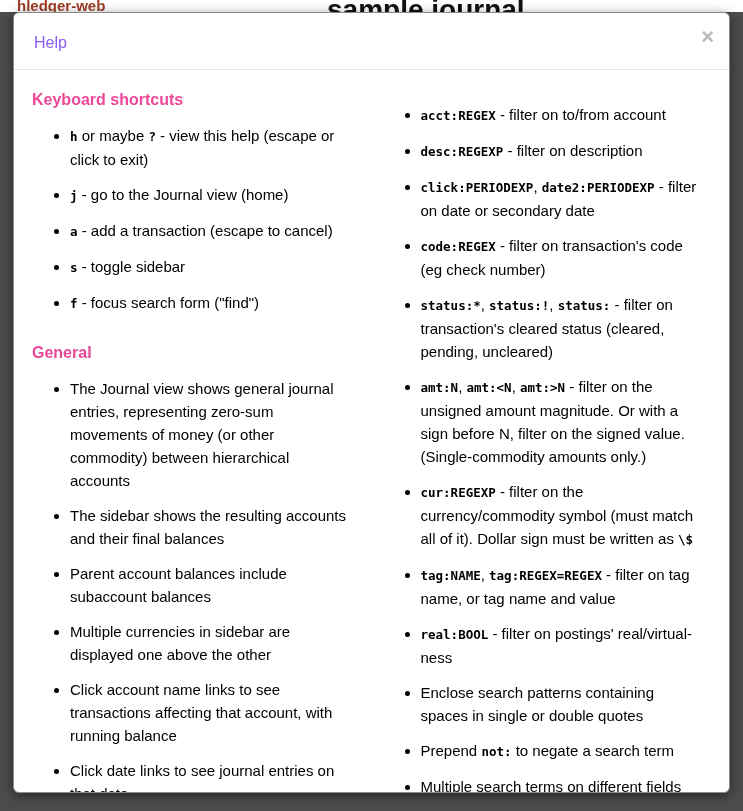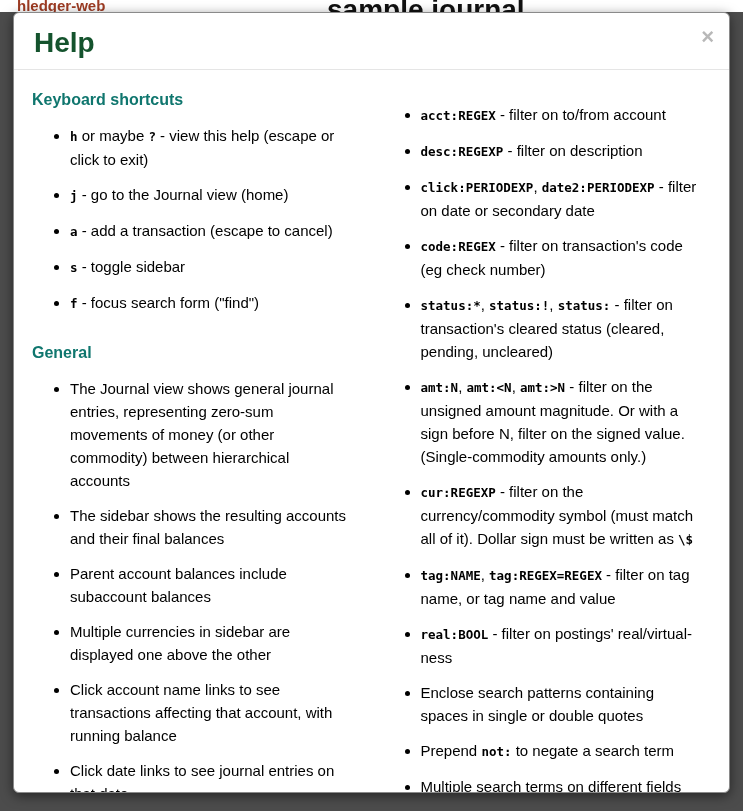--- a/index.html
+++ b/index.html
@@ -36,31 +36,31 @@
     border: 1px solid var(--modal-border, rgba(0,0,0,0.35));
     border-radius: 6px;
     box-shadow: 0 3px 12px rgba(0,0,0,0.5);
     overflow: hidden;
   }
   .modal-header {
     position: relative;
     padding: 16px 20px 12px;
     border-bottom: 1px solid var(--divider, #e5e5e5);
   }
-  .modal-title { font-size: 28px; font-weight: 700; color: #14532d; line-height: 28px; }
+  .modal-title { font-size: 16px; font-weight: 400; color: #8b5cf6; line-height: 28px; }
   .close {
     position: absolute; top: 13px; right: 15px;
     background: none; border: none;
     font-family: "Liberation Sans", sans-serif;
     font-size: 22px; font-weight: bold; line-height: 1;
     color: var(--close, #b8b8b8); cursor: pointer; padding: 0;
   }
   .modal-body { padding: 21px 18px 0; display: flex; gap: 22px; }
   .col { flex: 1; min-width: 0; }
-  .col h4 { font-size: 16px; font-weight: bold; color: #0f766e; margin: 0 0 15px; }
+  .col h4 { font-size: 16px; font-weight: bold; color: #ec4899; margin: 0 0 15px; }
   .col h4:not(:first-child) { margin-top: 29px; }
   .col ul { margin: 0 0 12px; padding-left: 26px; list-style: disc; }
   .col li { font-size: 15px; line-height: 23px; margin: 12px; }
   code {
     font-family: "DejaVu Sans Mono", "Liberation Mono", monospace;
     font-weight: bold; font-size: 12.5px; color: inherit;
   }
 </style>
 </head>
 <body>

